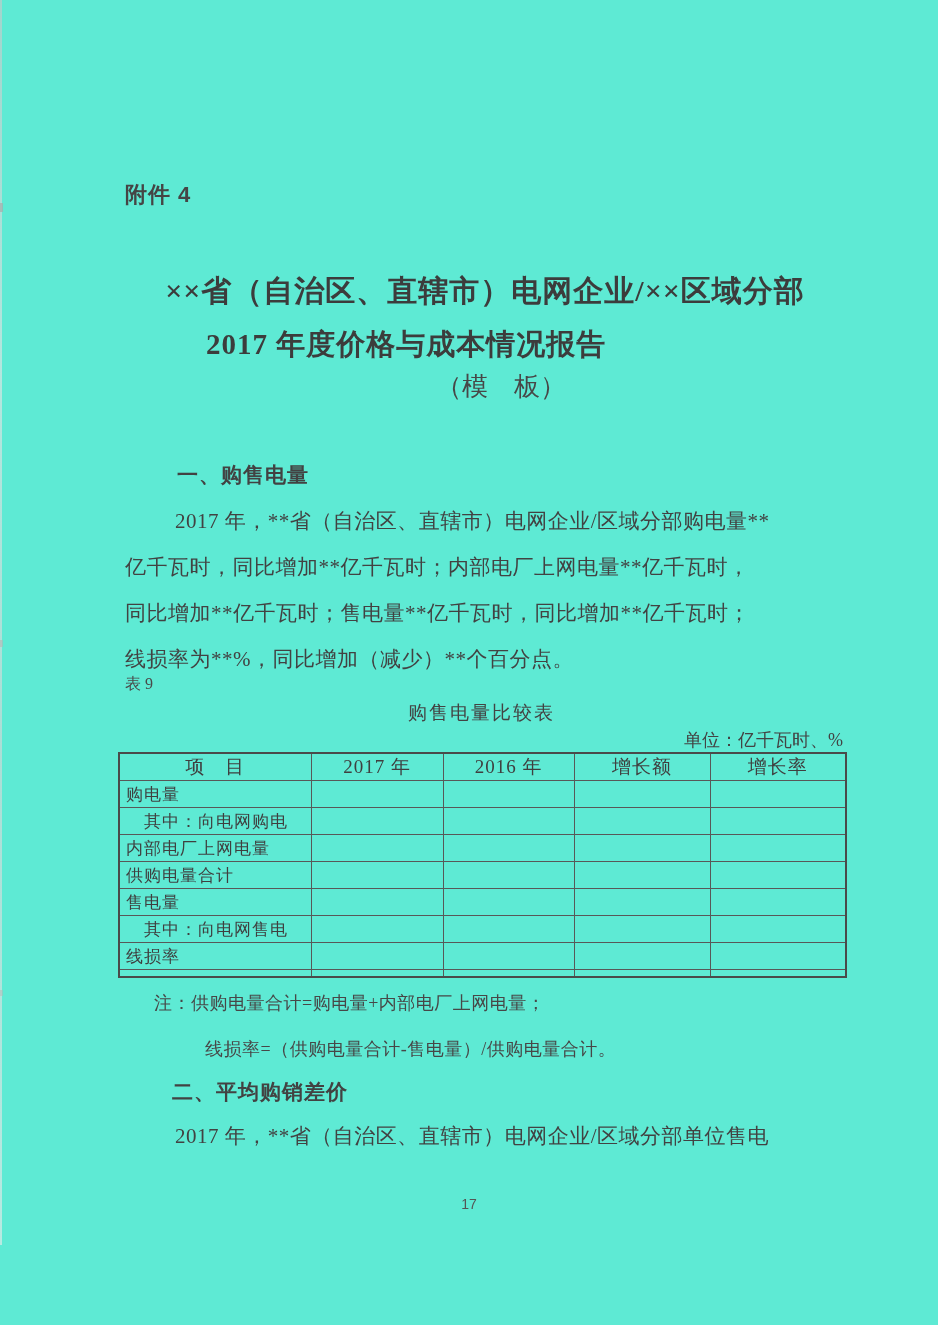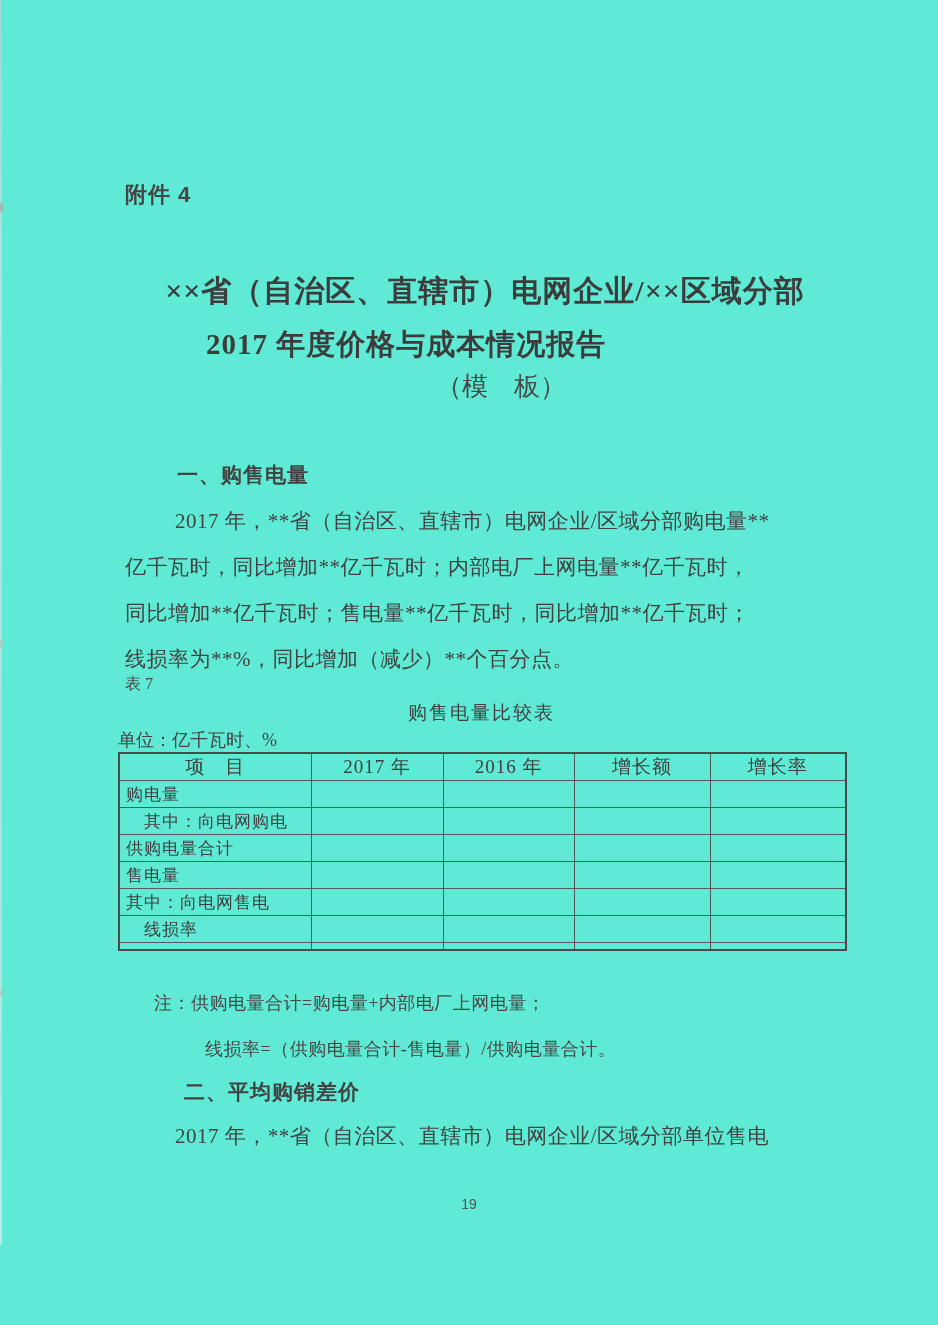--- a/index.html
+++ b/index.html
@@ -29,30 +29,30 @@
     font-size:30px; font-weight:700; color:#3c3c3c; letter-spacing:1px;padding-left:16px; }
   .title2 { position:absolute; left:0; width:812px; top:325px; text-align:center;
     font-size:29px; font-weight:700; color:#3c3c3c; letter-spacing:1px; }
   .title3 { position:absolute; left:0; width:938px; top:369px; text-align:center;
     font-size:26px; font-weight:400; color:#474747;padding-left:32px; }
 
   .sec-heading { position:absolute;
     font-family:"Liberation Sans","DejaVu Sans",sans-serif;
     font-size:21px; font-weight:700; color:#424242; letter-spacing:1px; }
   .s1 { left:177px; top:461px; }
-  .s2 { left:184px; top:1078px; }
+  .s2 { left:172px; top:1078px; }
 
   .para { position:absolute; left:125px; top:498px; width:728px; }
   .pline { height:46px; line-height:46px; font-size:21px; color:#424242; letter-spacing:.5px; white-space:nowrap; }
   .pline.first { text-indent:50px; }
 
   .table-label { position:absolute; left:125px; top:674px; font-size:16px; color:#4a4a4a; }
   .table-title { position:absolute; left:118px; width:727px; top:700px; text-align:center;
     font-size:19px; color:#434343; letter-spacing:2px; }
-  .table-unit  { position:absolute; left:118px; width:725px; top:728px; text-align:left;
+  .table-unit  { position:absolute; left:118px; width:725px; top:728px; text-align:right;
     font-size:18px; color:#434343; }
 
   table.cmp-table { position:absolute; left:118px; top:752px; width:727px;
     border-collapse:collapse; table-layout:fixed;
     border:2px solid #4a4a4a; }
   table.cmp-table th, table.cmp-table td { border:1px solid #585858; padding:0; }
   table.cmp-table th { height:26px; font-size:19px; font-weight:400; color:#3f3f3f;
     text-align:center; letter-spacing:1px; }
   table.cmp-table td.label { height:26px; font-size:17px; color:#3f3f3f;
     text-align:left; padding-left:6px; letter-spacing:1px; white-space:nowrap; overflow:hidden; }
@@ -91,21 +91,21 @@
 
   <div class="sec-heading s1">一、购售电量</div>
 
   <div class="para">
     <div class="pline first">2017 年，**省（自治区、直辖市）电网企业/区域分部购电量**</div>
     <div class="pline">亿千瓦时，同比增加**亿千瓦时；内部电厂上网电量**亿千瓦时，</div>
     <div class="pline">同比增加**亿千瓦时；售电量**亿千瓦时，同比增加**亿千瓦时；</div>
     <div class="pline">线损率为**%，同比增加（减少）**个百分点。</div>
   </div>
 
-  <div class="table-label">表 7</div>
+  <div class="table-label">表 9</div>
   <div class="table-title">购售电量比较表</div>
   <div class="table-unit">单位：亿千瓦时、%</div>
 
   <table class="cmp-table">
     <colgroup>
       <col style="width:192px">
         <col style="width:132px">
         <col style="width:131px">
         <col style="width:136px">
         <col style="width:136px">
@@ -122,20 +122,27 @@
     <tbody>
       <tr>
         <td class="label">购电量</td>
         <td class="val"></td>
         <td class="val"></td>
         <td class="val"></td>
         <td class="val"></td>
       </tr>
       <tr>
         <td class="label">其中：向电网购电</td>
+        <td class="val"></td>
+        <td class="val"></td>
+        <td class="val"></td>
+        <td class="val"></td>
+      </tr>
+      <tr>
+        <td class="label">内部电厂上网电量</td>
         <td class="val"></td>
         <td class="val"></td>
         <td class="val"></td>
         <td class="val"></td>
       </tr>
       <tr>
         <td class="label">供购电量合计</td>
         <td class="val"></td>
         <td class="val"></td>
         <td class="val"></td>
@@ -171,15 +178,15 @@
       </tr>
     </tbody>
   </table>
 
   <div class="note n1">注：供购电量合计=购电量+内部电厂上网电量；</div>
   <div class="note n2">线损率=（供购电量合计-售电量）/供购电量合计。</div>
 
   <div class="sec-heading s2">二、平均购销差价</div>
   <div class="para2">2017 年，**省（自治区、直辖市）电网企业/区域分部单位售电</div>
 
-  <div class="pagenum">19</div>
+  <div class="pagenum">17</div>
 
 </div>
 
 </body></html>

